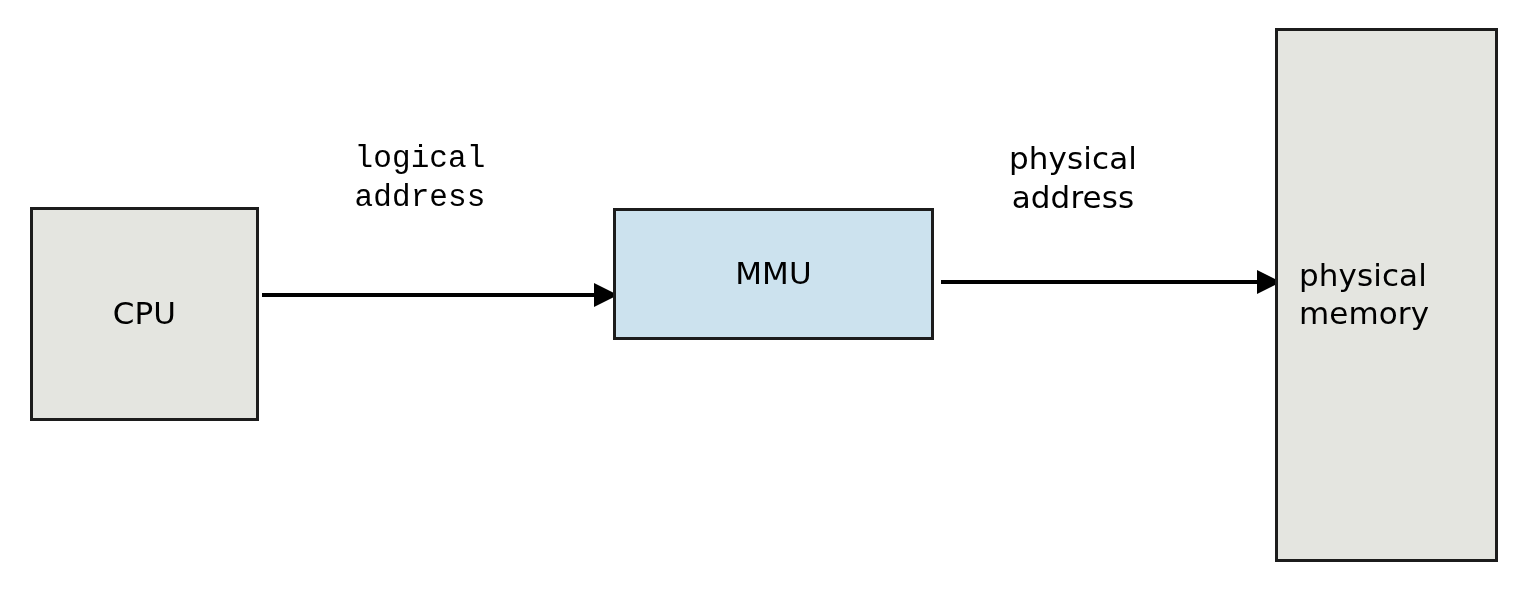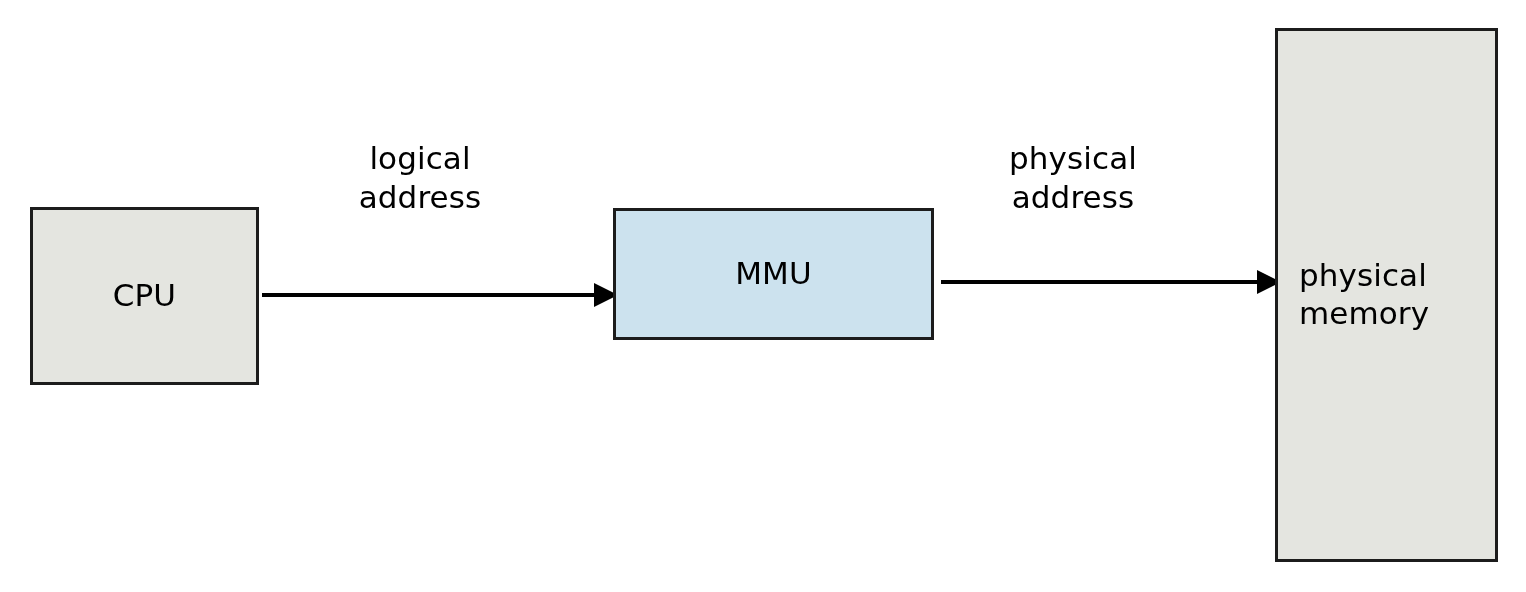--- a/index.html
+++ b/index.html
@@ -29,21 +29,21 @@
     color: #000000;
     line-height: 1.22;
     white-space: pre-line;
     letter-spacing: 0.1px;
   }
 
   #cpu-box {
     left: 30px;
     top: 207px;
     width: 229px;
-    height: 178px;
+    height: 214px;
     background: #e4e5e0;
     justify-content: center;
   }
   #mmu-box {
     left: 613px;
     top: 208px;
     width: 321px;
     height: 132px;
     background: #cce2ee;
     justify-content: center;
@@ -75,21 +75,21 @@
   
   .edge-label {
     position: absolute;
     font-size: 31px;
     color: #000000;
     line-height: 1.26;
     text-align: center;
     white-space: pre-line;
     letter-spacing: 0.1px;
   }
-  #label-logical  { left: 300px; top: 139px; width: 240px; }
+  #label-logical  { left: 300px; top: 139px; width: 240px; font-family: Liberation Mono, monospace; }
   #label-physical { left: 953px; top: 139px; width: 240px; }
 </style>
 </head>
 <body>
 
 <div id="canvas">
 
   <div class="box" id="cpu-box">
     <span class="box-label">CPU</span>
   </div>

